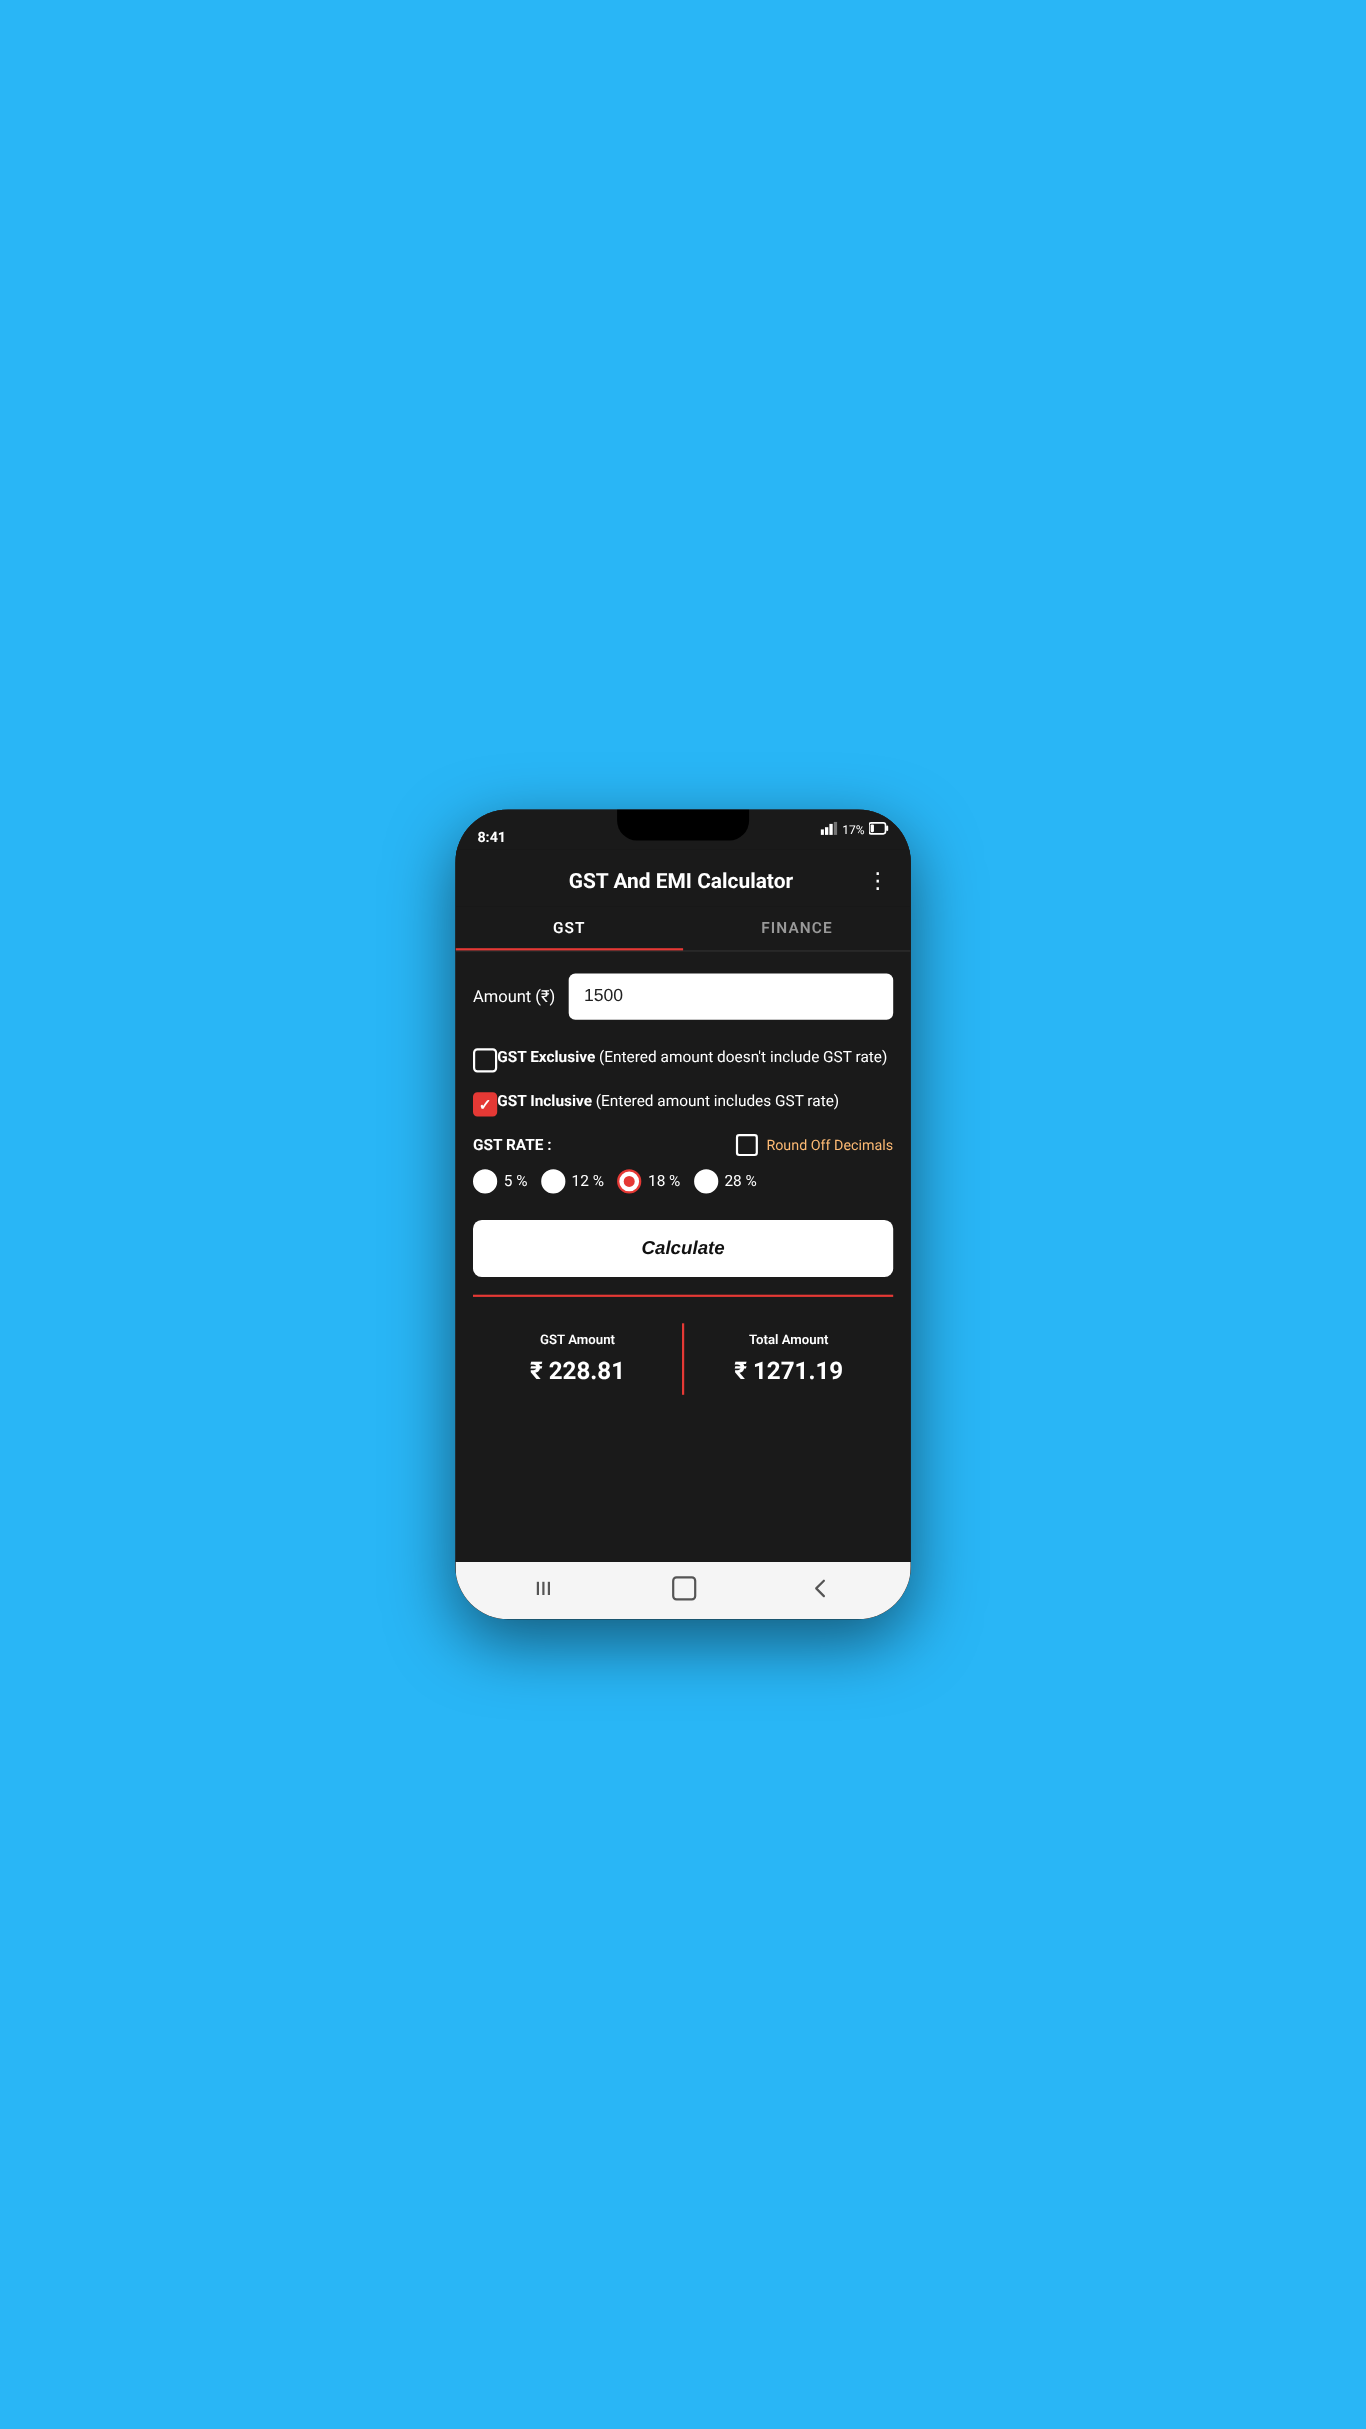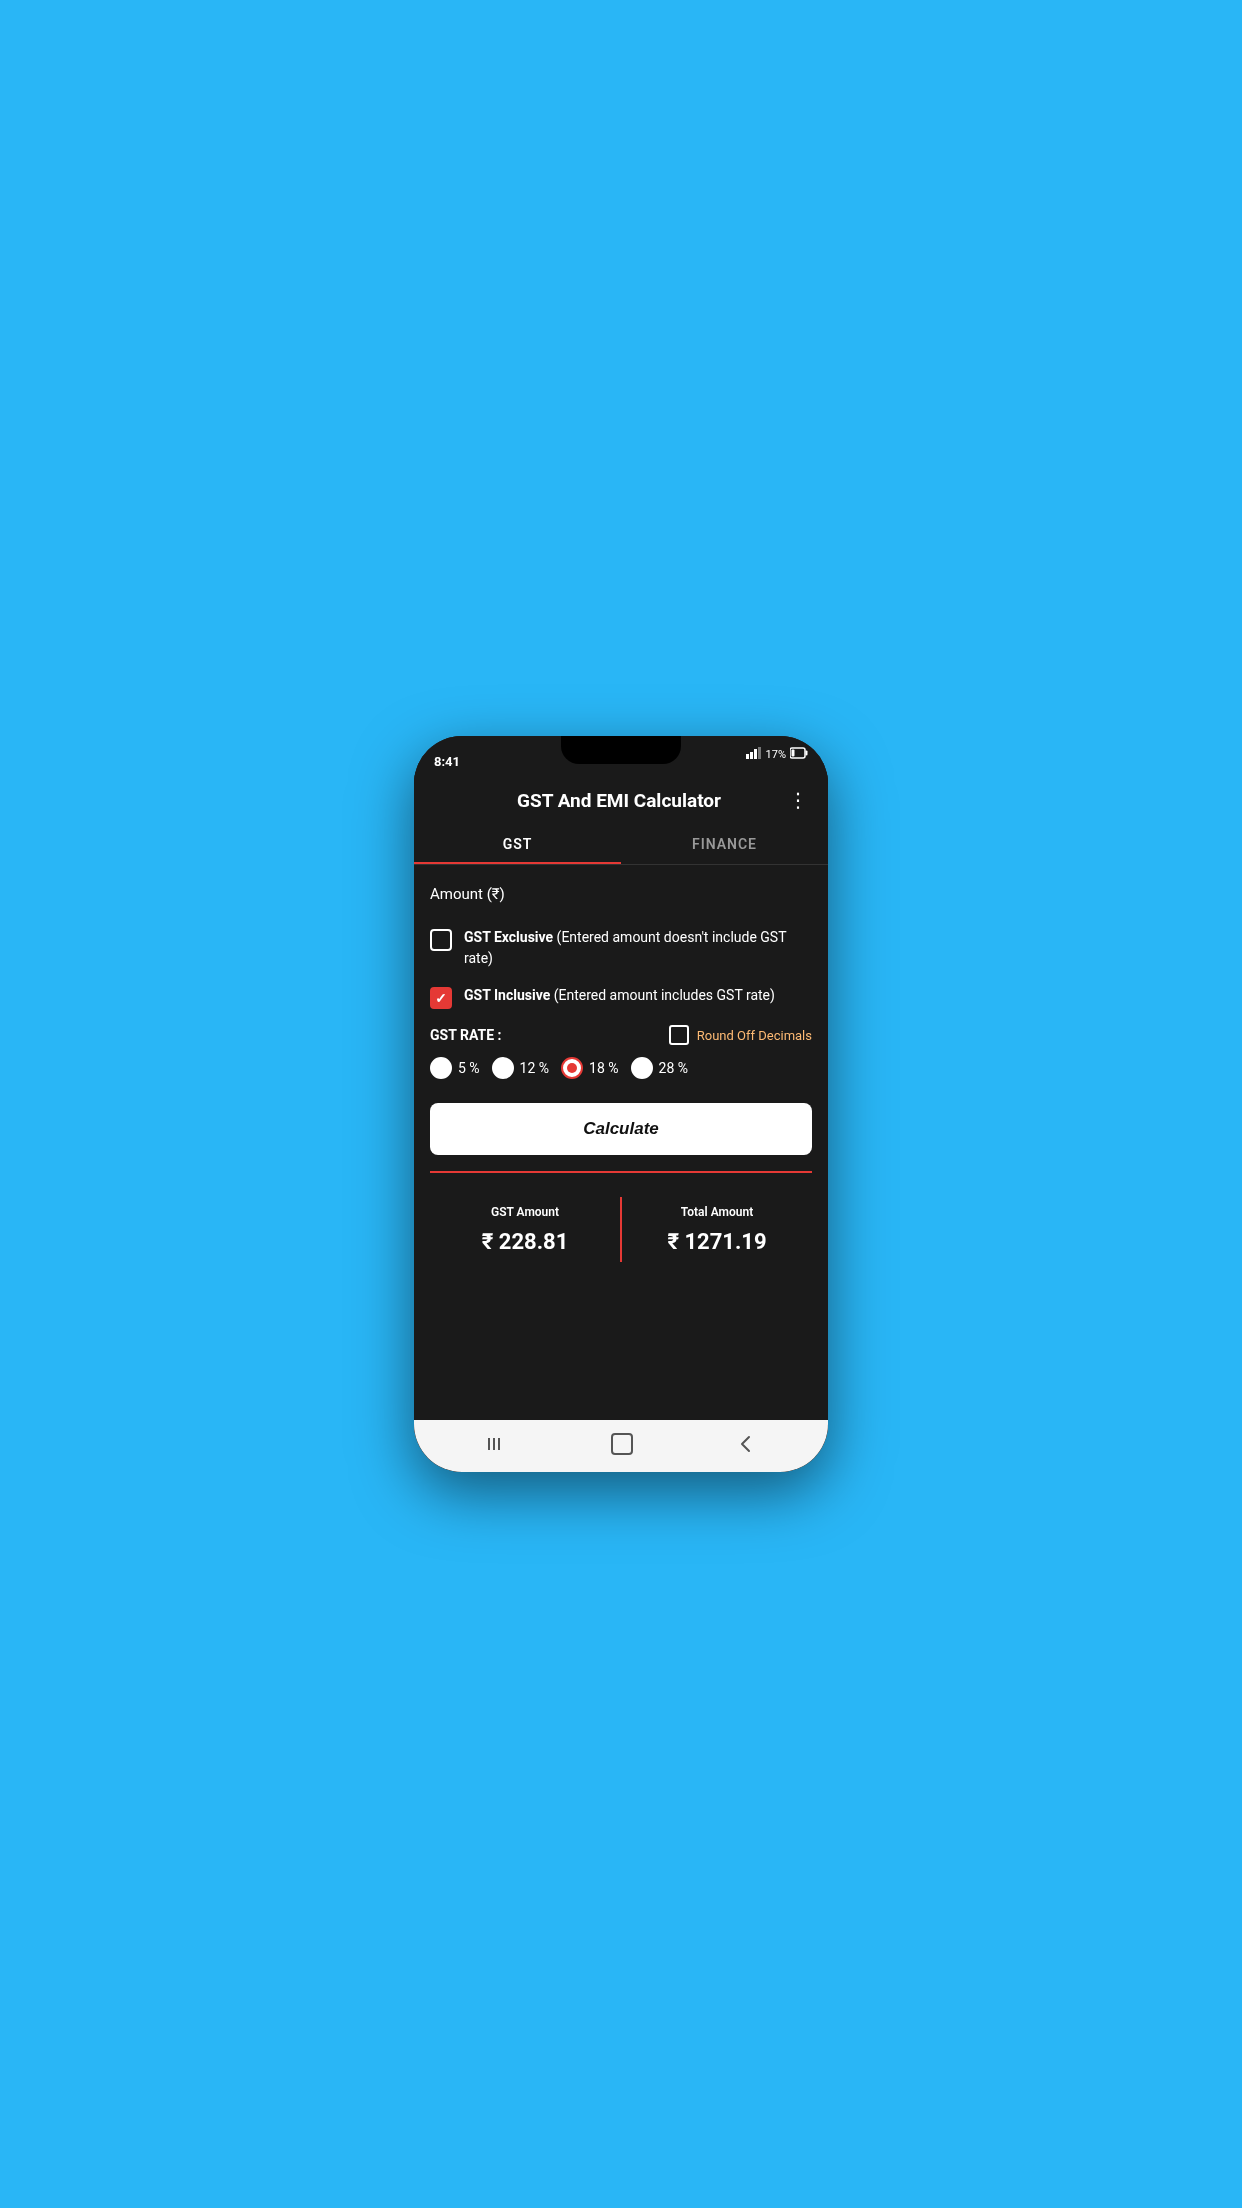--- a/index.html
+++ b/index.html
@@ -175,21 +175,20 @@
       font-size: 16px;
       color: #222;
       outline: none;
     }
 
     
     .checkbox-row {
       display: flex;
       align-items: flex-start;
       margin-bottom: 16px;
-      gap: 12px;
     }
 
     .checkbox-box {
       width: 22px;
       height: 22px;
       border-radius: 4px;
       border: 2px solid #fff;
       background: transparent;
       flex-shrink: 0;
       margin-top: 2px;
@@ -426,20 +425,21 @@
       <div class="tab">
         <span>FINANCE</span>
       </div>
     </div>
 
     <div class="form-area">
 
       
       <div class="amount-row">
         <span class="amount-label">Amount (₹)</span>
+        <input class="amount-input" type="number" value="1500" style="">
       </div>
 
       
       <div class="checkbox-row">
         <div class="checkbox-box"></div>
         <span class="checkbox-text">
           <strong>GST Exclusive</strong><span> (Entered amount doesn't include GST rate)</span>
         </span>
       </div>
 

